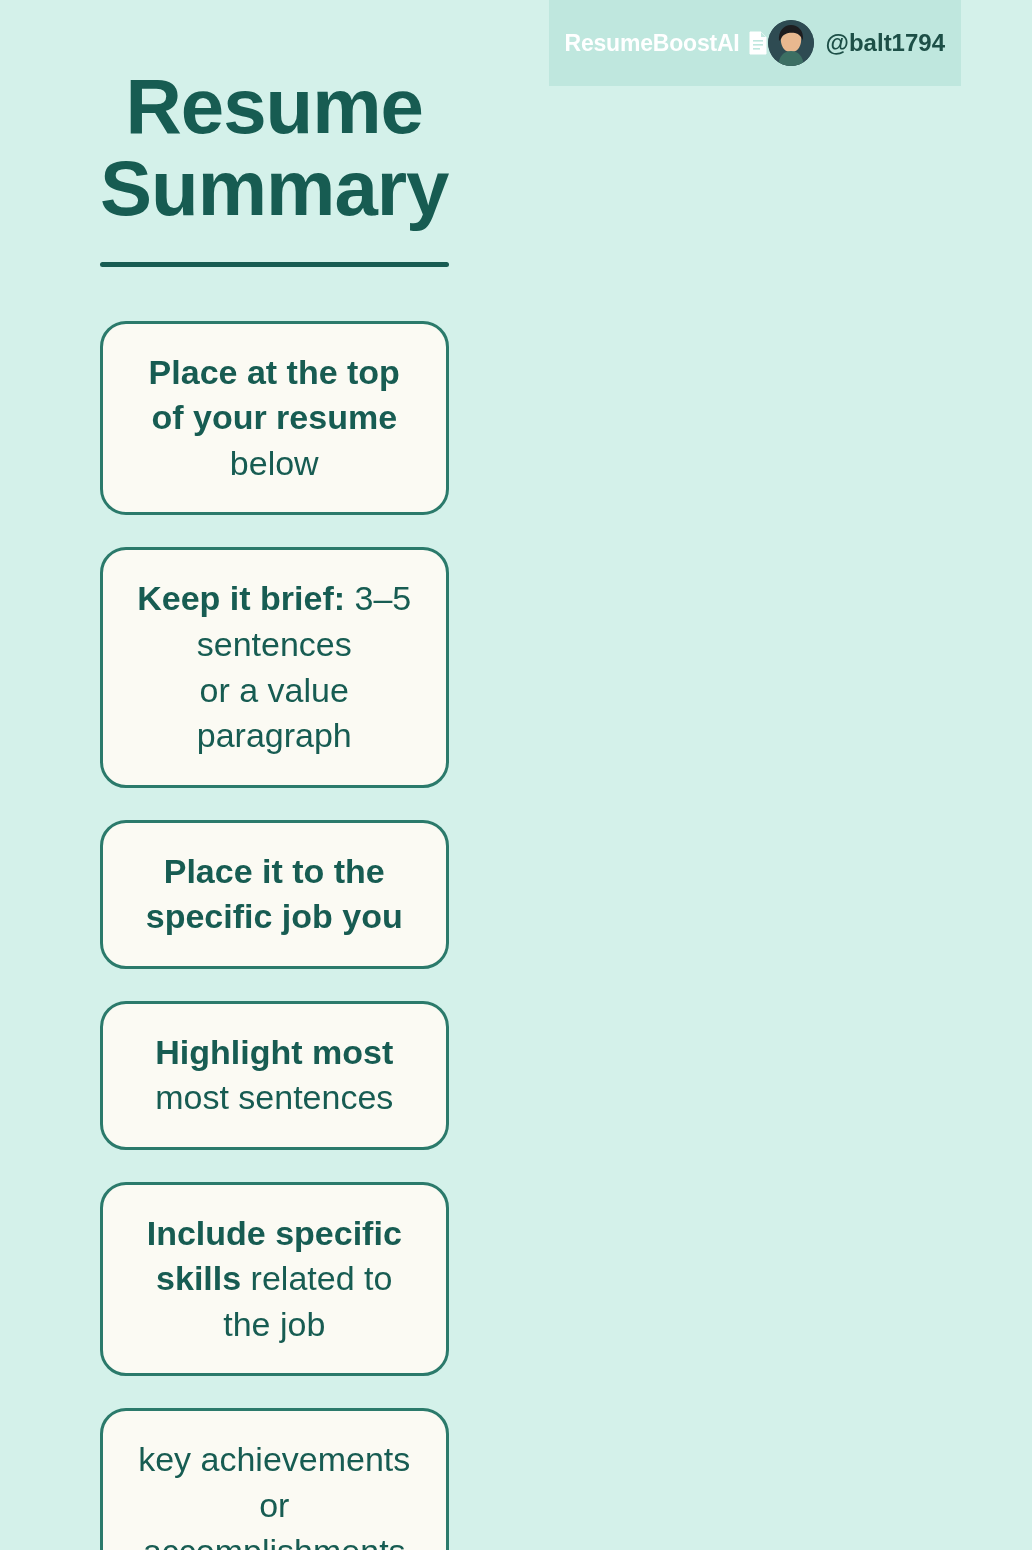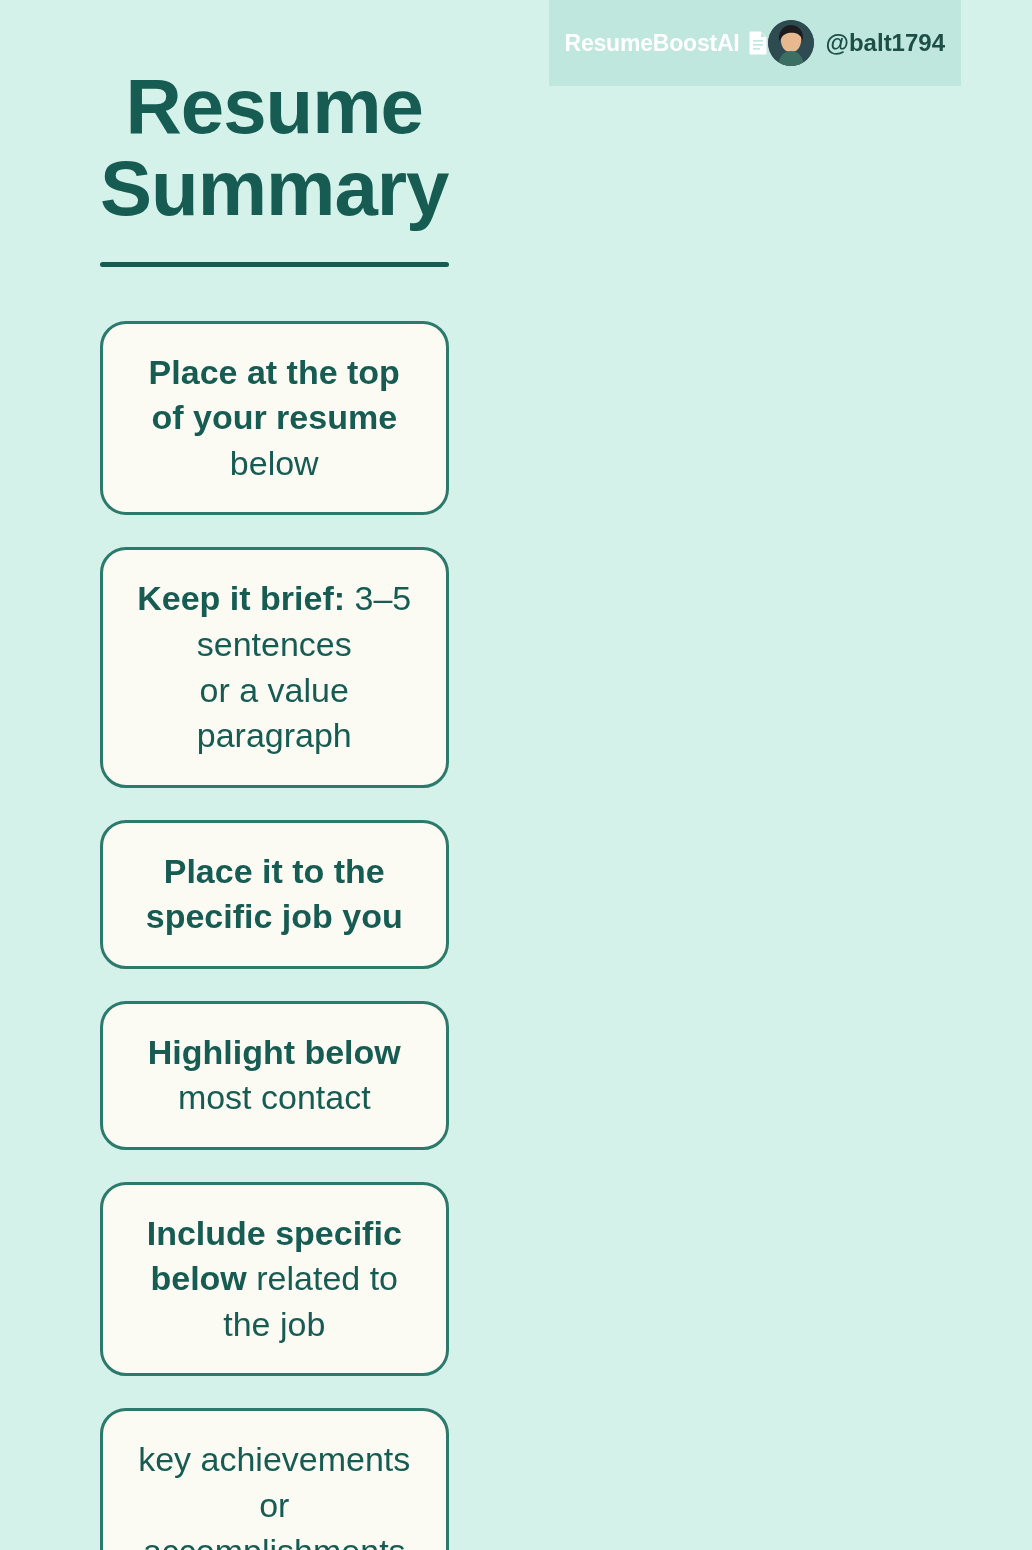--- a/index.html
+++ b/index.html
@@ -141,27 +141,27 @@
       </div>
 
       <div class="card">
         <div class="card-text">
           <span class="line"><b>Place it to the specific job you</b><span></span></span>
         </div>
       </div>
 
       <div class="card">
         <div class="card-text">
-          <span class="line"><b>Highlight below</b><span> most contact</span></span>
+          <span class="line"><b>Highlight most</b><span> most sentences</span></span>
         </div>
       </div>
 
       <div class="card">
         <div class="card-text">
-          <span class="line"><b>Include specific below</b><span> related to the job</span></span>
+          <span class="line"><b>Include specific skills</b><span> related to the job</span></span>
         </div>
       </div>
 
       <div class="card">
         <div class="card-text">
           <span class="line"><b></b><span>key achievements or accomplishments</span></span>
         </div>
       </div>
 
     </div>

